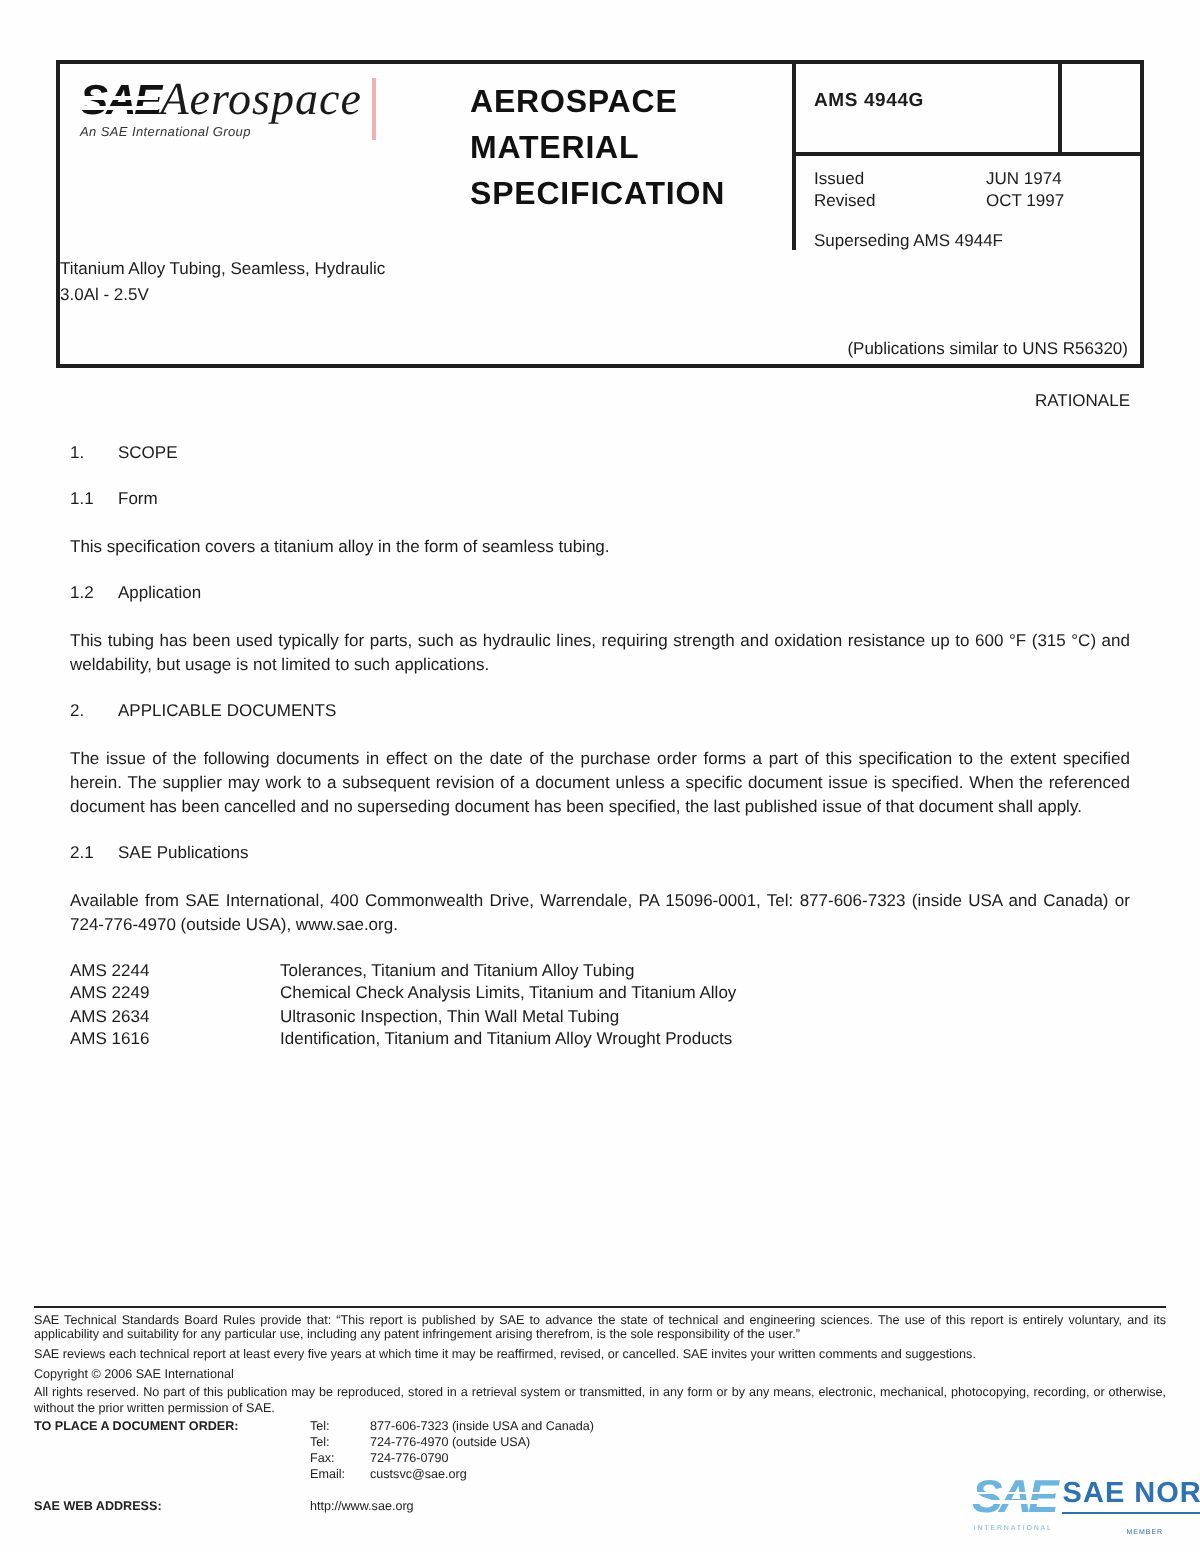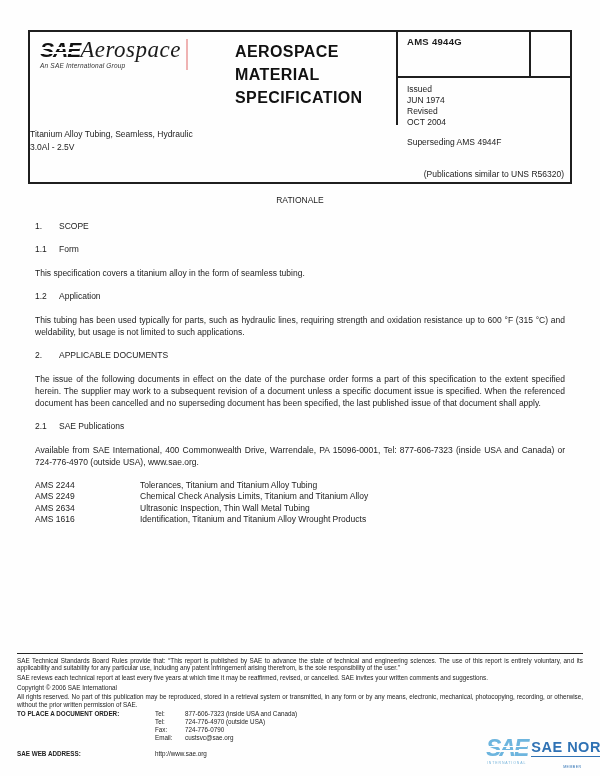--- a/index.html
+++ b/index.html
@@ -35,35 +35,35 @@
   .pink-line { position:absolute; left:156px; top:7px; width:2px; height:31px; background:#efb3b3; }
 
   .doc-title {
     position:absolute; left:205px; top:8px;
     font-size:16px; font-weight:bold; line-height:23px; letter-spacing:0.4px; color:#111;
   }
 
   .right-box { position:absolute; left:366px; top:0; width:176px; height:93px; border-left:2px solid #1f1f1f; }
   .num-cell { position:relative; height:46px; border-bottom:2px solid #1f1f1f; }
   .num-divider { position:absolute; left:131px; top:0; width:2px; height:100%; background:#1f1f1f; }
-  .doc-num { position:absolute; left:9px; top:4px; font-size:9.5px; font-weight:bold; letter-spacing:0.3px; }
+  .doc-num { position:absolute; left:9px; top:13px; font-size:9.5px; font-weight:bold; letter-spacing:0.3px; }
   .dates { padding:6px 0 0 9px; font-size:8.5px; line-height:11px; }
-  .date-row { display:flex;flex-direction:column; }
+  .date-row { display:flex; }
   .dlabel { width:86px; }
   .superseding { margin-top:9px; }
 
   .subject {
     position:absolute; left:0; top:96px; width:100%;
     text-align:left; font-size:8.5px; line-height:13px;
   }
   .composition { position:absolute; right:6px; bottom:3px; font-size:8.5px; }
 
   
   .content { position:absolute; left:35px; top:195px; width:530px; font-size:8.5px; }
-  .rationale-h { text-align:center; line-height:10px; margin-bottom:16px; }
+  .rationale-h { text-align:right; line-height:10px; margin-bottom:16px; }
   .h { line-height:10px; margin-bottom:13px; }
   .h .hnum { display:inline-block; min-width:24px; }
   .gap-top { margin-top:14px; }
   .para { line-height:12px; margin-bottom:12px; }
   .just { text-align:justify; }
   .pub-list { margin-top:8px; }
   .pub-row { display:flex; line-height:11.3px; }
   .pub-code { width:105px; flex:none; }
 
   
@@ -121,21 +121,21 @@
         <span class="doc-num">AMS 4944G</span>
         <div class="num-divider"></div>
       </div>
       <div class="dates">
         <div class="date-row">
           <span class="dlabel">Issued</span>
           <span>JUN 1974</span>
         </div>
         <div class="date-row">
           <span class="dlabel">Revised</span>
-          <span>OCT 2004</span>
+          <span>OCT 1997</span>
         </div>
         <div class="superseding">Superseding AMS 4944F</div>
       </div>
     </div>
 
     <div class="subject">
       <div>Titanium Alloy Tubing, Seamless, Hydraulic</div>
       <div>3.0Al - 2.5V</div>
     </div>
     <div class="composition">(Publications similar to UNS R56320)</div>

